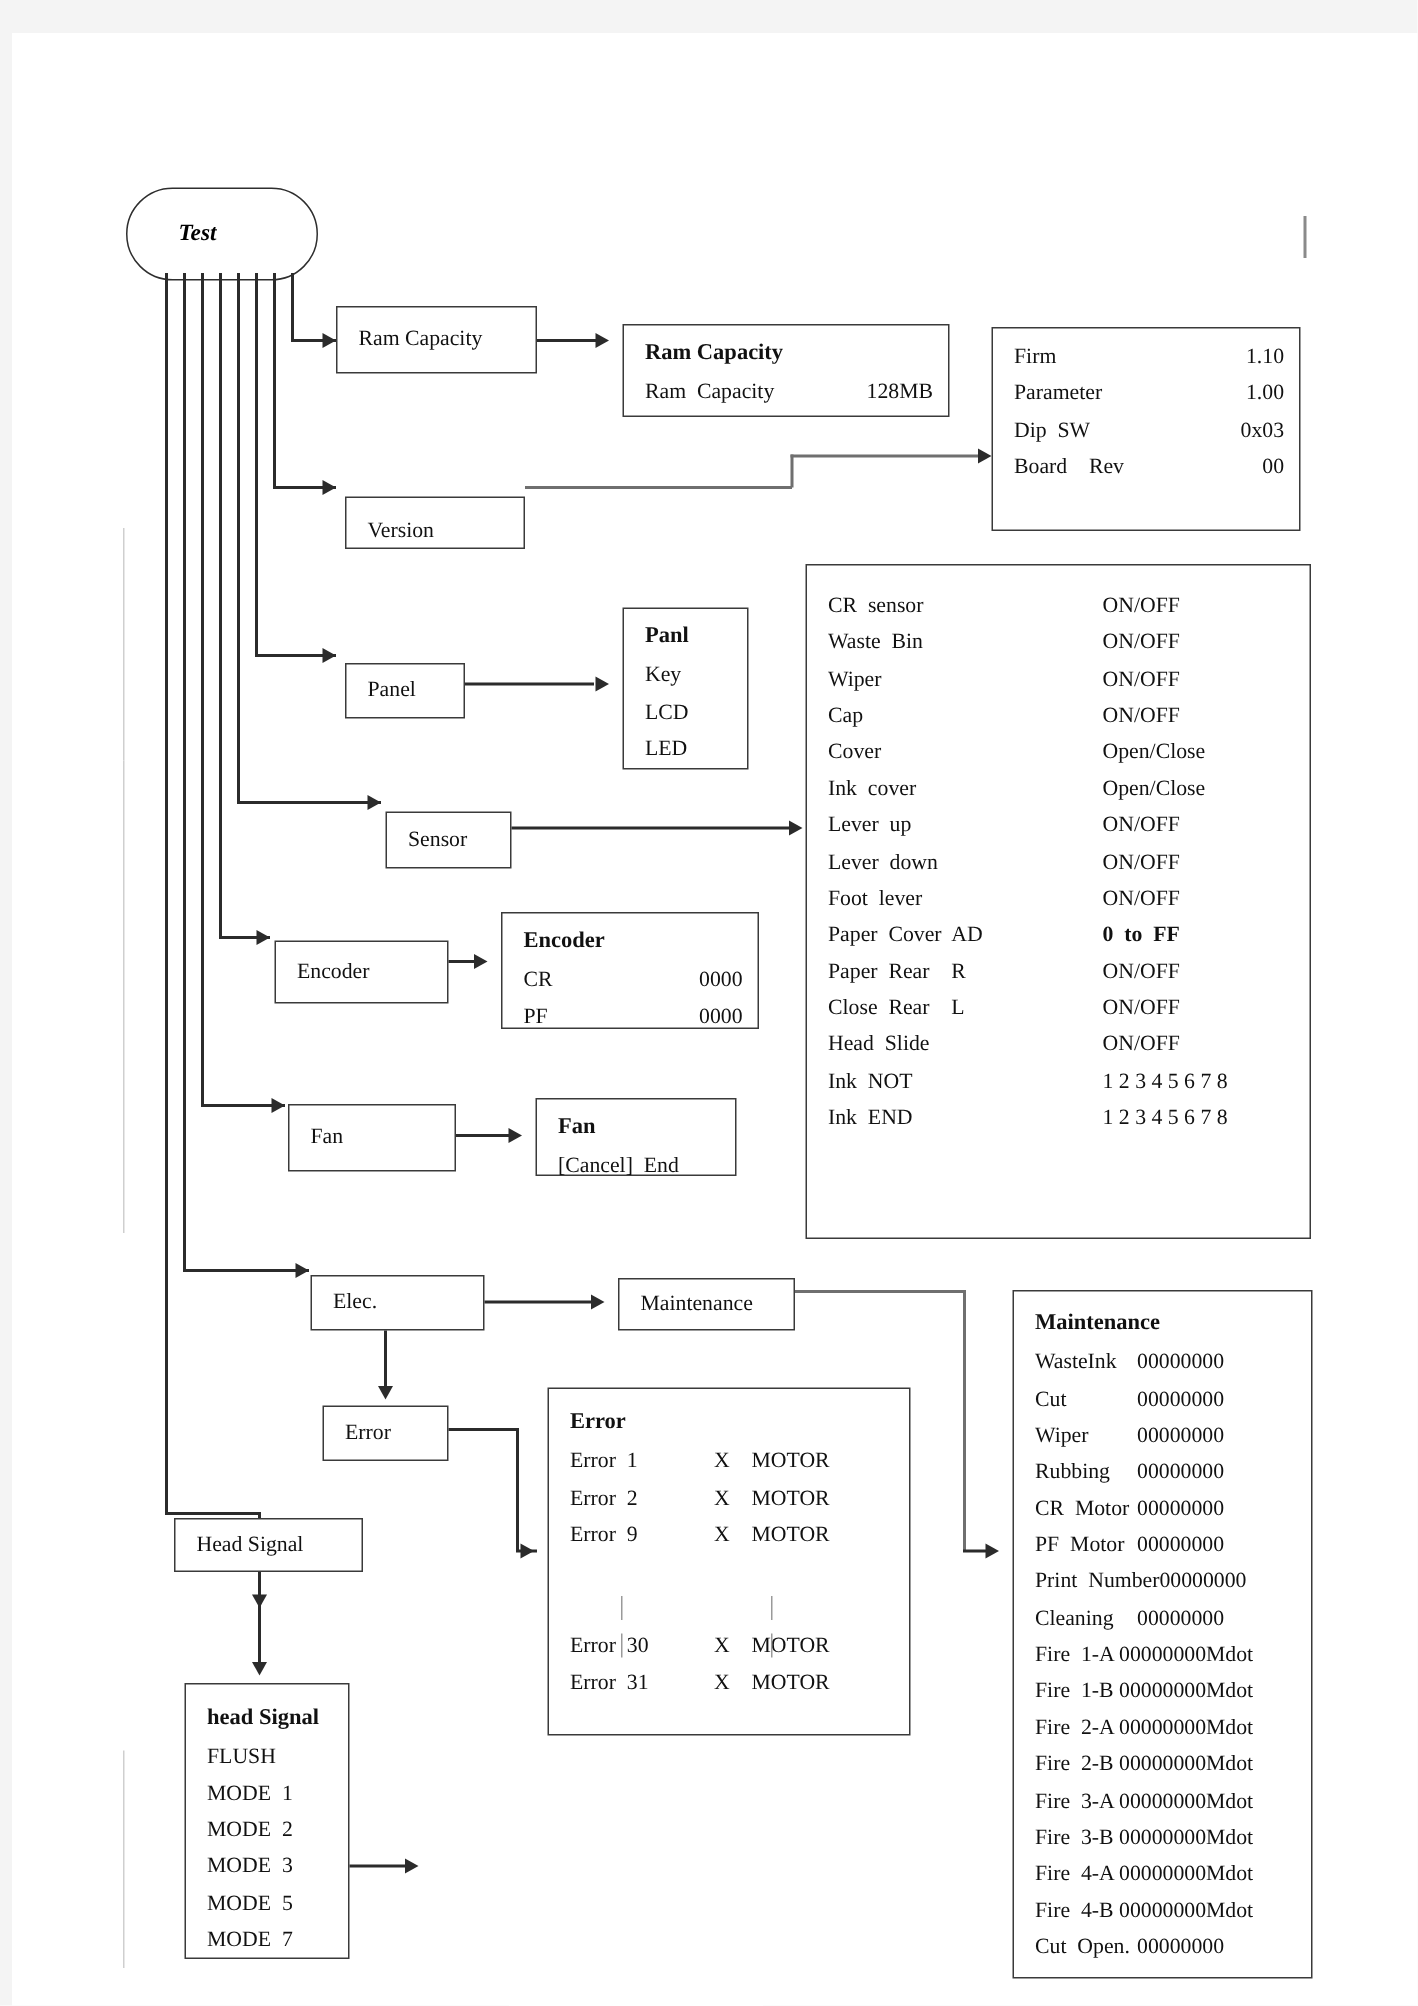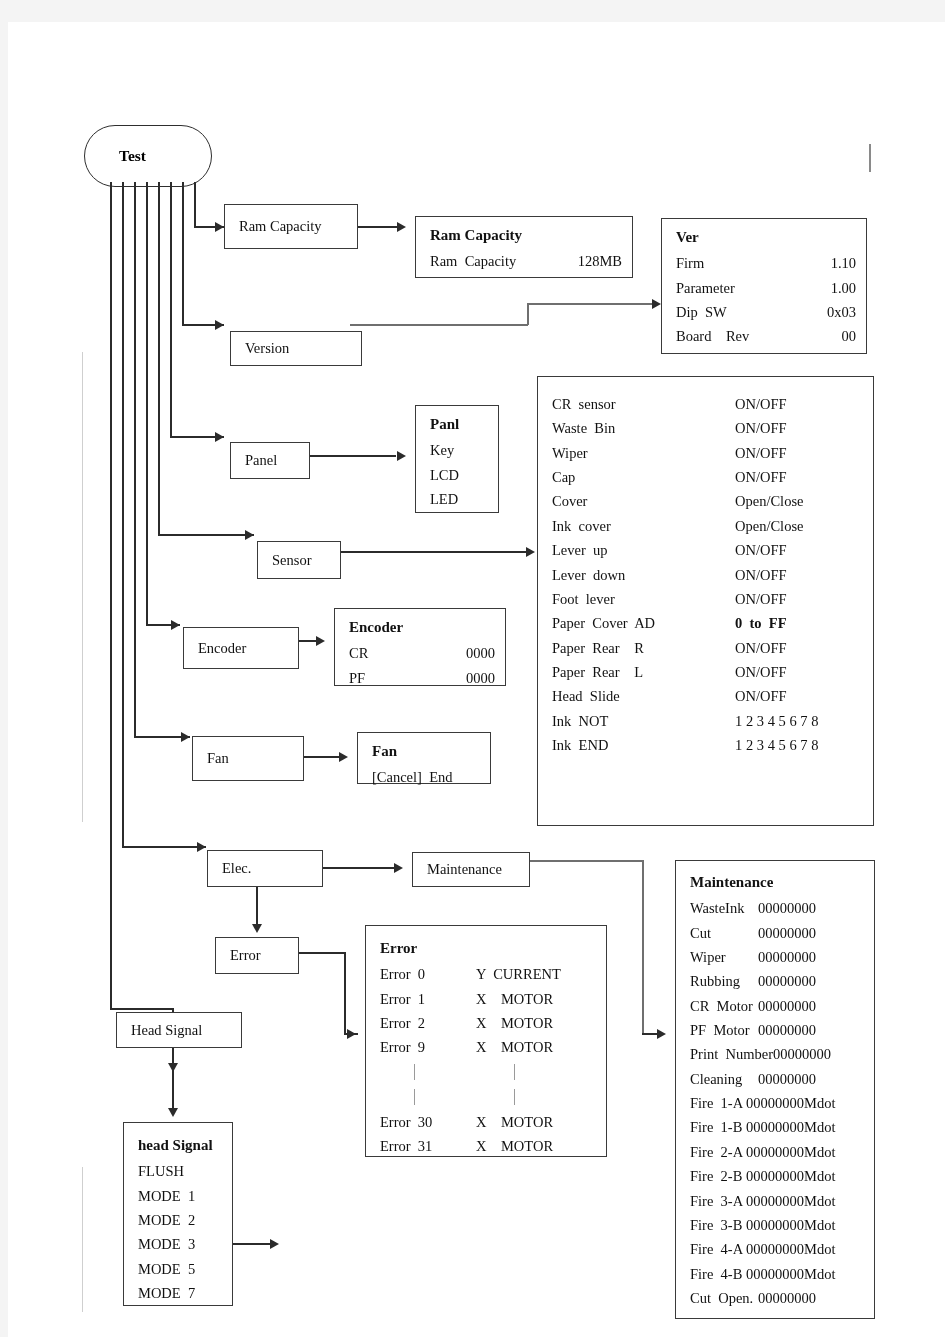--- a/index.html
+++ b/index.html
@@ -45,20 +45,21 @@
   }
   .panel .row .k{flex:0 0 auto;}
   .panel .row .v{margin-left:auto;text-align:left;}
   .terminator{
     position:absolute;
     border:1.4px solid #2e2e2e;
     border-radius:40px;
     background:#fff;
     display:flex;align-items:center;
     box-sizing:border-box;
+    font-style:italic;
   }
   .terminator span{
     font-weight:bold;font-size:15.5px;padding-left:34px;color:#000;
   }
   
   .ln{position:absolute;background:#2b2b2b;}
   .ln.h{height:1.6px;}
   .ln.v{width:1.6px;}
   .ln.thin{background:#6f6f6f;}
   .arw{
@@ -122,21 +123,21 @@
   <div class="arw" style="left:189px;top:820px;"></div>
 
   <div class="ln h" style="left:102px;top:986px;width:64px;"></div>
   <div class="ln v" style="left:164px;top:986px;height:60px;"></div>
   <div class="arw down" style="left:160px;top:1041px;"></div>
 
   <div class="node flow" style="left:216px;top:182px;width:134px;height:45px;">
     <span>Ram  Capacity</span>
   </div>
 
-  <div class="node flow" style="left:222px;top:309px;width:132px;height:35px;">
+  <div class="node flow" style="left:222px;top:309px;width:120px;height:35px;align-items:flex-end;">
     <span>Version</span>
   </div>
 
   <div class="node flow" style="left:222px;top:420px;width:80px;height:37px;">
     <span>Panel</span>
   </div>
 
   <div class="node flow" style="left:249px;top:519px;width:84px;height:38px;">
     <span>Sensor</span>
   </div>
@@ -175,21 +176,20 @@
     <div class="ttl">Ram  Capacity</div>
     <div class="row">
       <span class="k">Ram  Capacity</span>
       <span class="v">128MB</span>
     </div>
   </div>
   <div class="ln h" style="left:350px;top:204px;width:40px;"></div>
   <div class="arw" style="left:389px;top:200px;"></div>
 
   <div class="node panel" style="left:653px;top:196px;width:206px;height:136px;">
-    <div class="ttl">Ver</div>
     <div class="row">
       <span class="k">Firm</span>
       <span class="v">1.10</span>
     </div>
     <div class="row">
       <span class="k">Parameter</span>
       <span class="v">1.00</span>
     </div>
     <div class="row">
       <span class="k">Dip  SW</span>
@@ -260,21 +260,21 @@
     </div>
     <div class="row">
       <span class="k">Paper  Cover  AD</span>
       <span class="v" style="width:128px;font-weight:bold;">0  to  FF</span>
     </div>
     <div class="row">
       <span class="k">Paper  Rear    R</span>
       <span class="v" style="width:128px;">ON/OFF</span>
     </div>
     <div class="row">
-      <span class="k">Paper  Rear    L</span>
+      <span class="k">Close  Rear    L</span>
       <span class="v" style="width:128px;">ON/OFF</span>
     </div>
     <div class="row">
       <span class="k">Head  Slide</span>
       <span class="v" style="width:128px;">ON/OFF</span>
     </div>
     <div class="row">
       <span class="k">Ink  NOT</span>
       <span class="v" style="width:128px;">1 2 3 4 5 6 7 8</span>
     </div>
@@ -304,24 +304,20 @@
     <div class="ttl">Fan</div>
     <div class="row">
       <span class="k">[Cancel]  End</span>
     </div>
   </div>
   <div class="ln h" style="left:296px;top:734px;width:42px;"></div>
   <div class="arw" style="left:331px;top:730px;"></div>
 
   <div class="node panel" style="left:357px;top:903px;width:242px;height:232px;">
     <div class="ttl" style="padding-top:4px;">Error</div>
-    <div class="row">
-      <span class="k">Error  0</span>
-      <span class="v" style="width:120px;">Y  CURRENT</span>
-    </div>
     <div class="row">
       <span class="k">Error  1</span>
       <span class="v" style="width:120px;">X    MOTOR</span>
     </div>
     <div class="row">
       <span class="k">Error  2</span>
       <span class="v" style="width:120px;">X    MOTOR</span>
     </div>
     <div class="row">
       <span class="k">Error  9</span>

